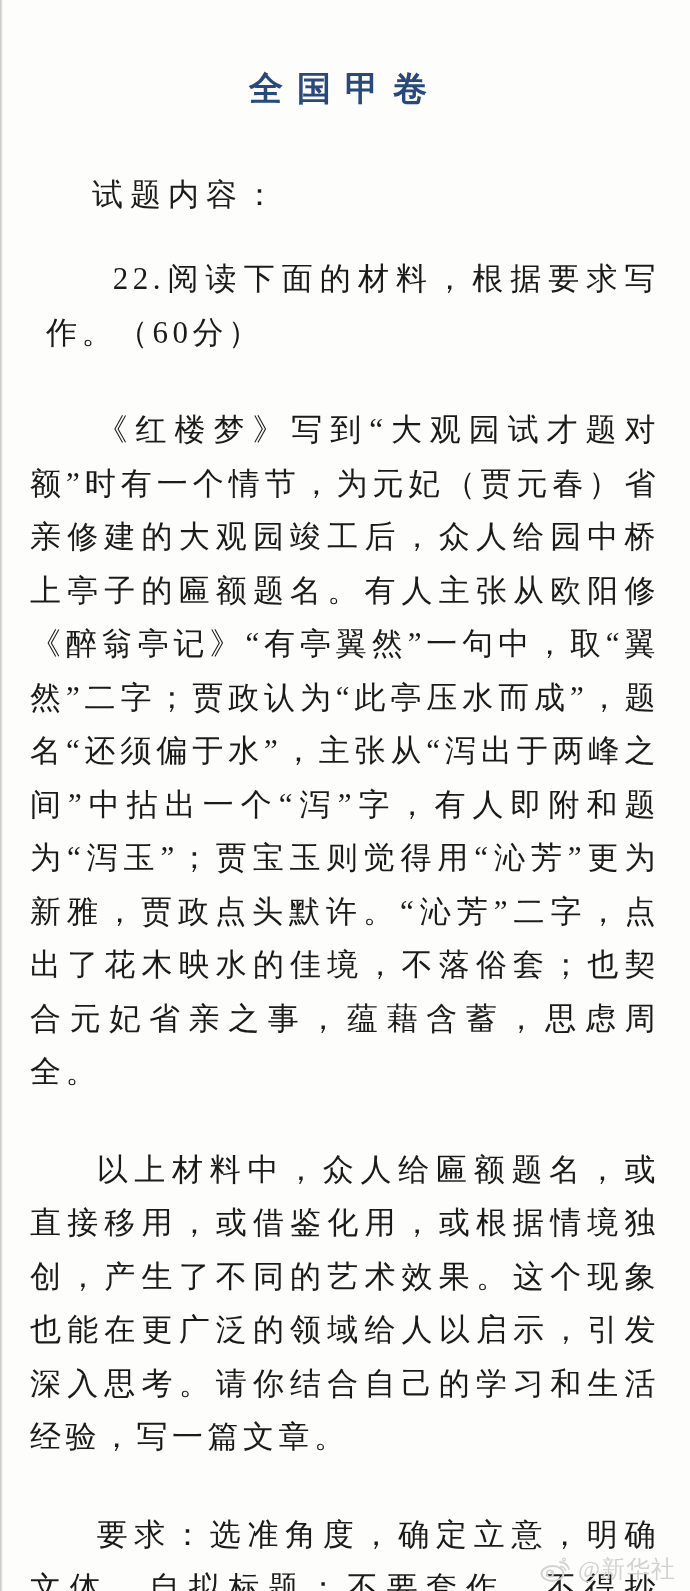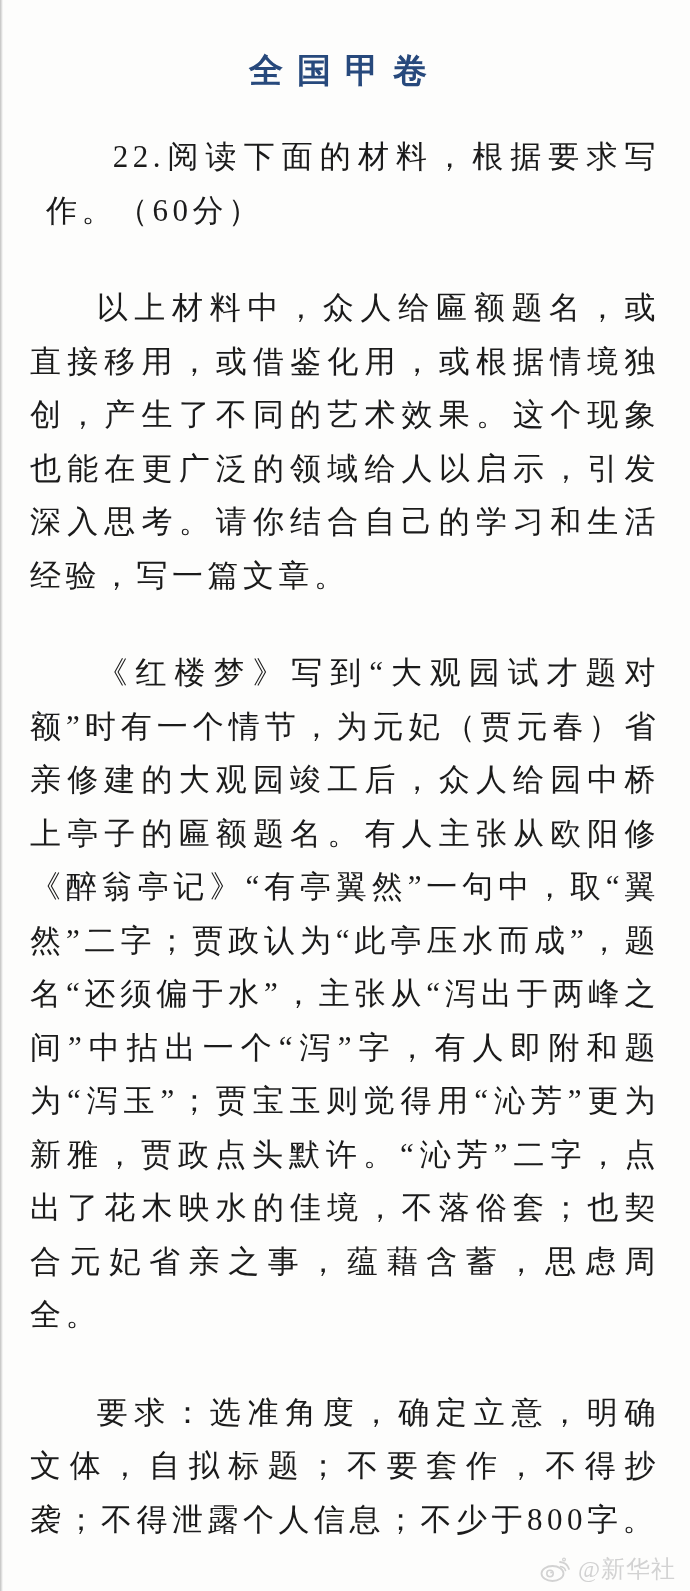--- a/index.html
+++ b/index.html
@@ -19,21 +19,21 @@
     position: absolute;
     left: 0; top: 0;
     width: 3px; height: 100%;
     background: linear-gradient(to right, rgba(120,120,120,.45), rgba(120,120,120,0));
   }
   .page {
     position: relative;
     width: 100%;
     height: 100%;
     box-sizing: border-box;
-    padding: 36px 30px 0 30px;
+    padding: 54px 30px 0 30px;
     overflow: hidden;
     color: #1c1c1c;
   }
   .title {
     margin: 12px 0 0 0;
     text-align: center;
     font-size: 34px;
     font-weight: 600;
     letter-spacing: 14px;
     color: #27497c;
@@ -74,26 +74,27 @@
 </style>
 </head>
 <body>
 
 <div class="scan-edge"></div>
 
 <div class="page">
 
   <h1 class="title">全国甲卷</h1>
 
+  <p class="section-label">试题内容：</p>
 
   <p class="para question">22.阅读下面的材料，根据要求写作。（60分）</p>
 
+  <p class="para material-1">《红楼梦》写到“大观园试才题对额”时有一个情节，为元妃（贾元春）省亲修建的大观园竣工后，众人给园中桥上亭子的匾额题名。有人主张从欧阳修《醉翁亭记》“有亭翼然”一句中，取“翼然”二字；贾政认为“此亭压水而成”，题名“还须偏于水”，主张从“泻出于两峰之间”中拈出一个“泻”字，有人即附和题为“泻玉”；贾宝玉则觉得用“沁芳”更为新雅，贾政点头默许。“沁芳”二字，点出了花木映水的佳境，不落俗套；也契合元妃省亲之事，蕴藉含蓄，思虑周全。</p>
+
   <p class="para material-2">以上材料中，众人给匾额题名，或直接移用，或借鉴化用，或根据情境独创，产生了不同的艺术效果。这个现象也能在更广泛的领域给人以启示，引发深入思考。请你结合自己的学习和生活经验，写一篇文章。</p>
-
-  <p class="para material-1">《红楼梦》写到“大观园试才题对额”时有一个情节，为元妃（贾元春）省亲修建的大观园竣工后，众人给园中桥上亭子的匾额题名。有人主张从欧阳修《醉翁亭记》“有亭翼然”一句中，取“翼然”二字；贾政认为“此亭压水而成”，题名“还须偏于水”，主张从“泻出于两峰之间”中拈出一个“泻”字，有人即附和题为“泻玉”；贾宝玉则觉得用“沁芳”更为新雅，贾政点头默许。“沁芳”二字，点出了花木映水的佳境，不落俗套；也契合元妃省亲之事，蕴藉含蓄，思虑周全。</p>
 
   <p class="para requirements">要求：选准角度，确定立意，明确文体，自拟标题；不要套作，不得抄袭；不得泄露个人信息；不少于800字。</p>
 
   <div class="watermark">
     <span class="wb-icon">
       <svg width="34" height="28" viewBox="0 0 34 28" fill="none" xmlns="http://www.w3.org/2000/svg">
         <ellipse cx="13.5" cy="18.5" rx="11" ry="7.5" stroke="#d2d2d2" stroke-width="1.8"></ellipse>
         <circle cx="11" cy="18.5" r="3.2" stroke="#d2d2d2" stroke-width="1.6"></circle>
         <circle cx="12.2" cy="17.6" r="1" fill="#d2d2d2"></circle>
         <path d="M21 7 q7 0.5 9 7" stroke="#d2d2d2" stroke-width="1.8" stroke-linecap="round"></path>

